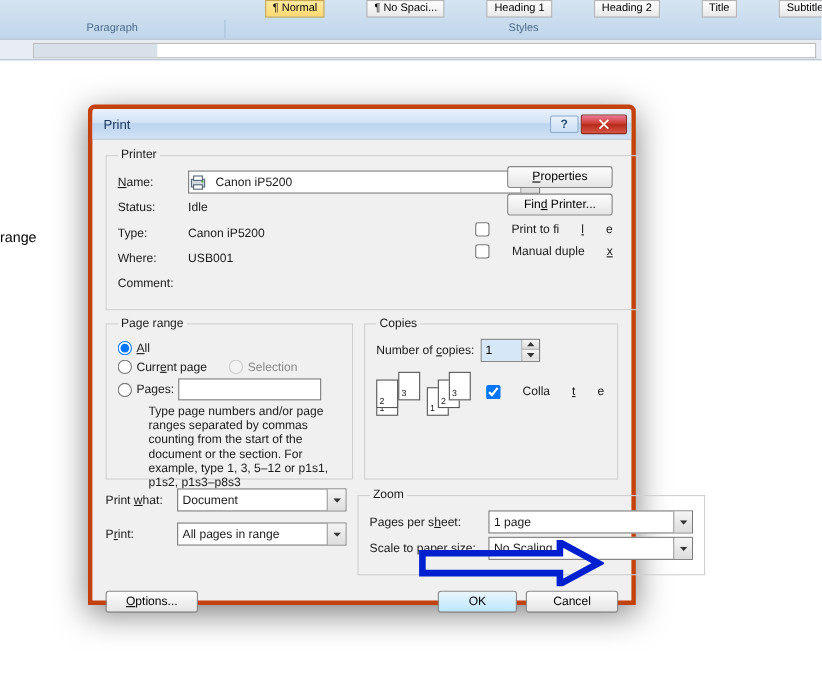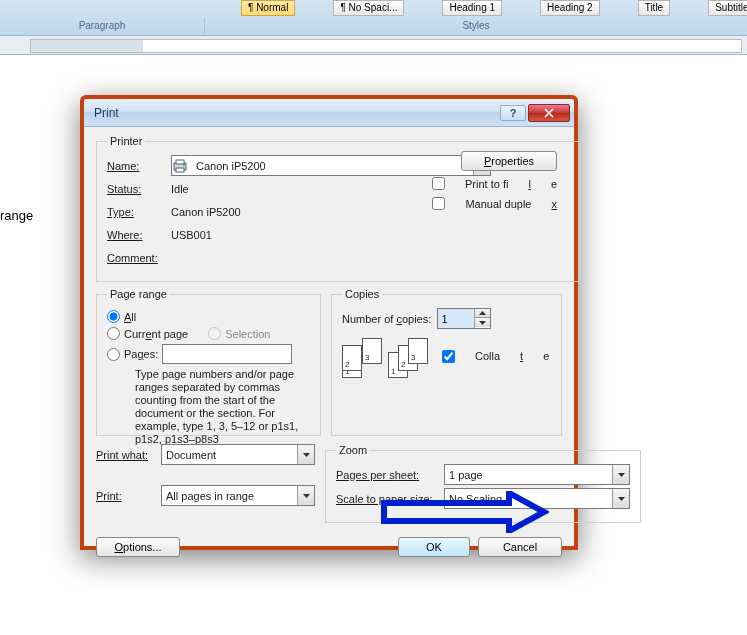--- a/index.html
+++ b/index.html
@@ -30,21 +30,21 @@
     .help-btn { background: linear-gradient(#eaf2fb, #c9deF6); border: 1px solid #8faccc; color: #2a4d72; font-size: 11px; font-weight: bold; }
     .close-btn { width: 42px; height: 18px; background: linear-gradient(#e79, #c8392a 48%, #b42b1c 52%, #d85545); border: 1px solid #8b2a1d; border-radius: 2px; color: #fff; display: flex; align-items: center; justify-content: center; }
     .close-btn svg { width: 10px; height: 10px; }
     
     .dialog-body { padding: 8px 12px; font-size: 11px; color: #1a1a1a; }
     
     .fieldset { border: 1px solid #d0d0d0; padding: 8px 10px 10px; margin-bottom: 6px; }
     .fieldset-legend { font-size: 11px; padding: 0 3px; }
     
     .row { display: flex; align-items: center; margin-bottom: 3px; min-height: 20px; }
-    .label-col { width: 58px; text-decoration: underline; }
+    .label-col { width: 58px; }
     
     .dropdown { display: inline-flex; align-items: center; background: #fff; border: 1px solid #7a7a7a; height: 21px; }
     .dropdown-text { flex: 1; padding: 0 4px; font-size: 11px; overflow: hidden; }
     .dropdown-btn { width: 17px; height: 19px; background: linear-gradient(#f5f5f5,#ddd); border-left: 1px solid #999; display: flex; align-items: center; justify-content: center; }
     .dropdown-btn svg { width: 7px; height: 4px; }
     
     .btn { background: linear-gradient(#fdfdfd,#e5e5e5); border: 1px solid #888; border-radius: 3px; padding: 3px 12px; font-size: 11px; min-width: 84px; text-align: center; cursor: pointer; }
     
     .printer-section .row .label-col { width: 64px; }
     .printer-icon { width: 16px; height: 16px; display: inline-block; margin-right: 4px; vertical-align: middle; }
@@ -76,21 +76,21 @@
     .collate-art { display: inline-block; position: relative; width: 90px; height: 42px; margin: 6px 6px 0 0; }
     .collate-art .page { position: absolute; width: 20px; height: 26px; border: 1px solid #555; background: #fff; font-size: 8px; padding: 14px 0 0 2px; }
     
     .zoom-section .row .label-col { width: 108px; }
     .zoom-section .dropdown { width: 186px; }
     
     .bottom-row { display: flex; justify-content: space-between; align-items: center; margin-top: 8px; }
     .bottom-right { display: flex; gap: 8px; align-items: center; }
     .ok-btn { min-width: 72px; background: linear-gradient(#eaf6fd,#bee6fd); }
     
-    .printwhat-row { display: flex; align-items: center; margin-bottom: 20px; }
+    .printwhat-row { display: flex; align-items: center; margin-bottom: 10px; }
     .printwhat-row .label-col { width: 65px; }
     .printwhat-row .dropdown { width: 154px; }
     
     
     .arrow { position: absolute; left: 379px; top: 491px; width: 170px; height: 42px; pointer-events: none; }
     
     u { text-decoration: underline; }
   </style>
 </head>
 <body>
@@ -168,20 +168,21 @@
           <span class="label-col">Where:</span>
           <span>USB001</span>
         </div>
       <div class="row">
           <span class="label-col">Comment:</span>
           <span></span>
         </div>
 
       <div class="side-buttons" style="top: 4px;">
         <button class="btn"><u>P</u>roperties</button>
+        <button class="btn">Fin<u>d</u> Printer...</button>
         <label class="checkbox-row"><input type="checkbox" style=""> Print to fi<u>l</u>e</label>
         <label class="checkbox-row"><input type="checkbox" style=""> Manual duple<u>x</u></label>
       </div>
     </fieldset>
 
     <div class="two-col">
       <div class="col-left">
         <fieldset class="fieldset" style="height:148px;">
           <legend class="fieldset-legend">Page range</legend>
           <label class="radio-row">

